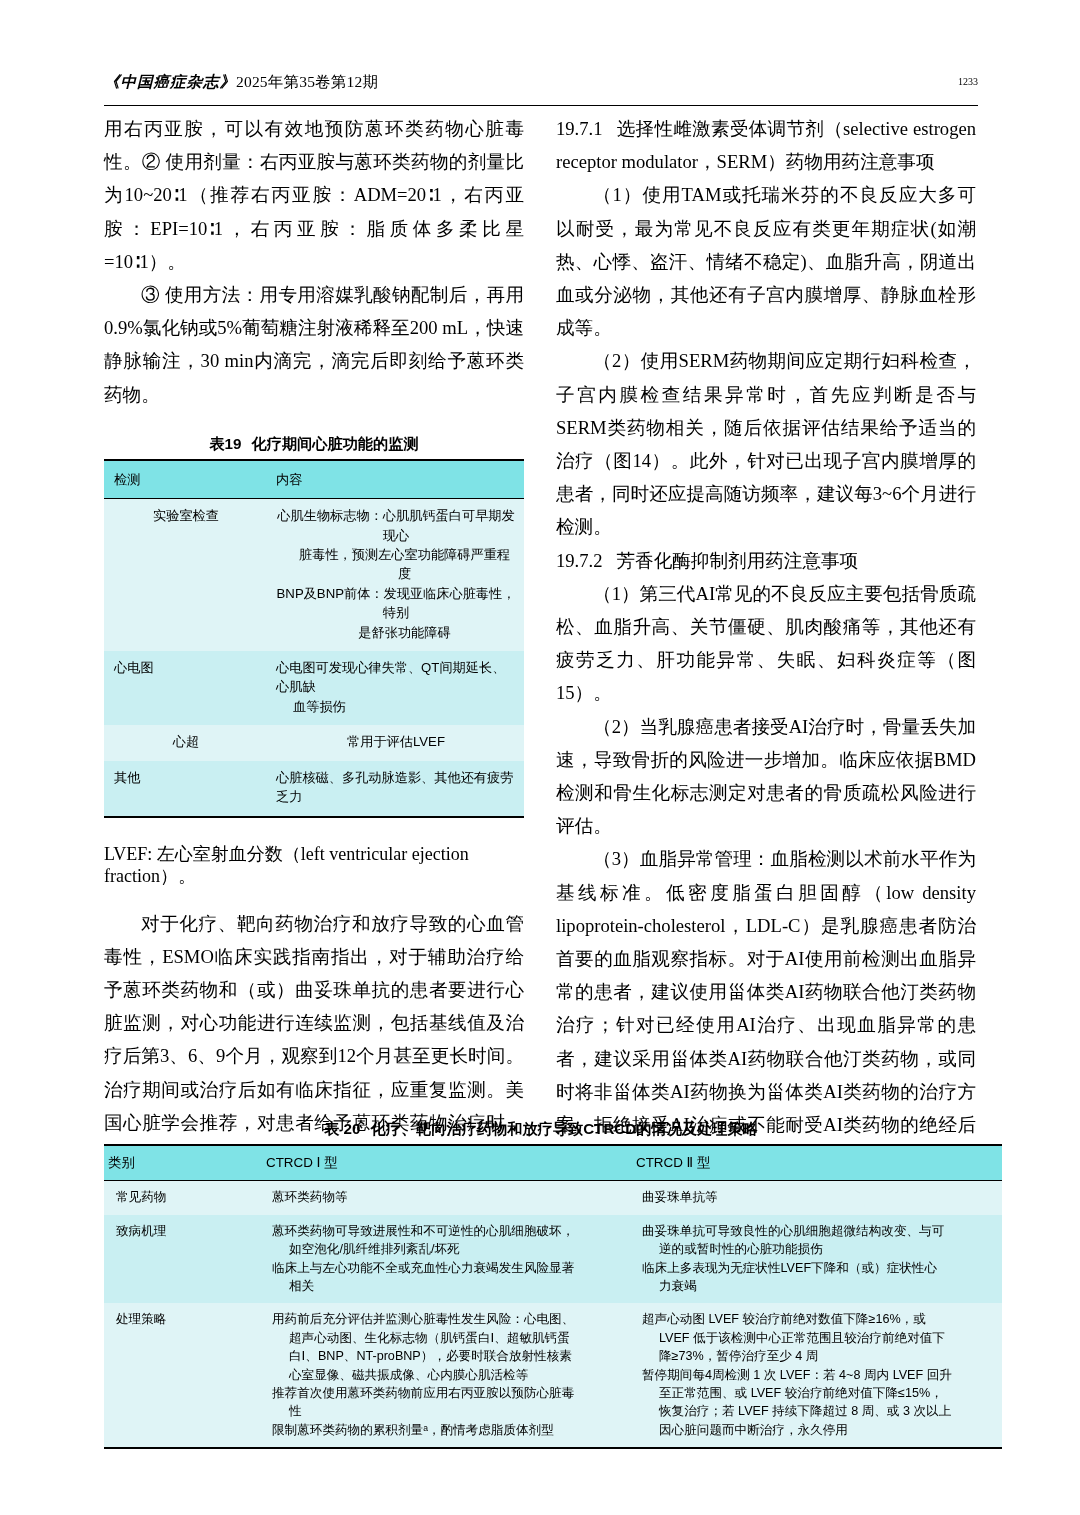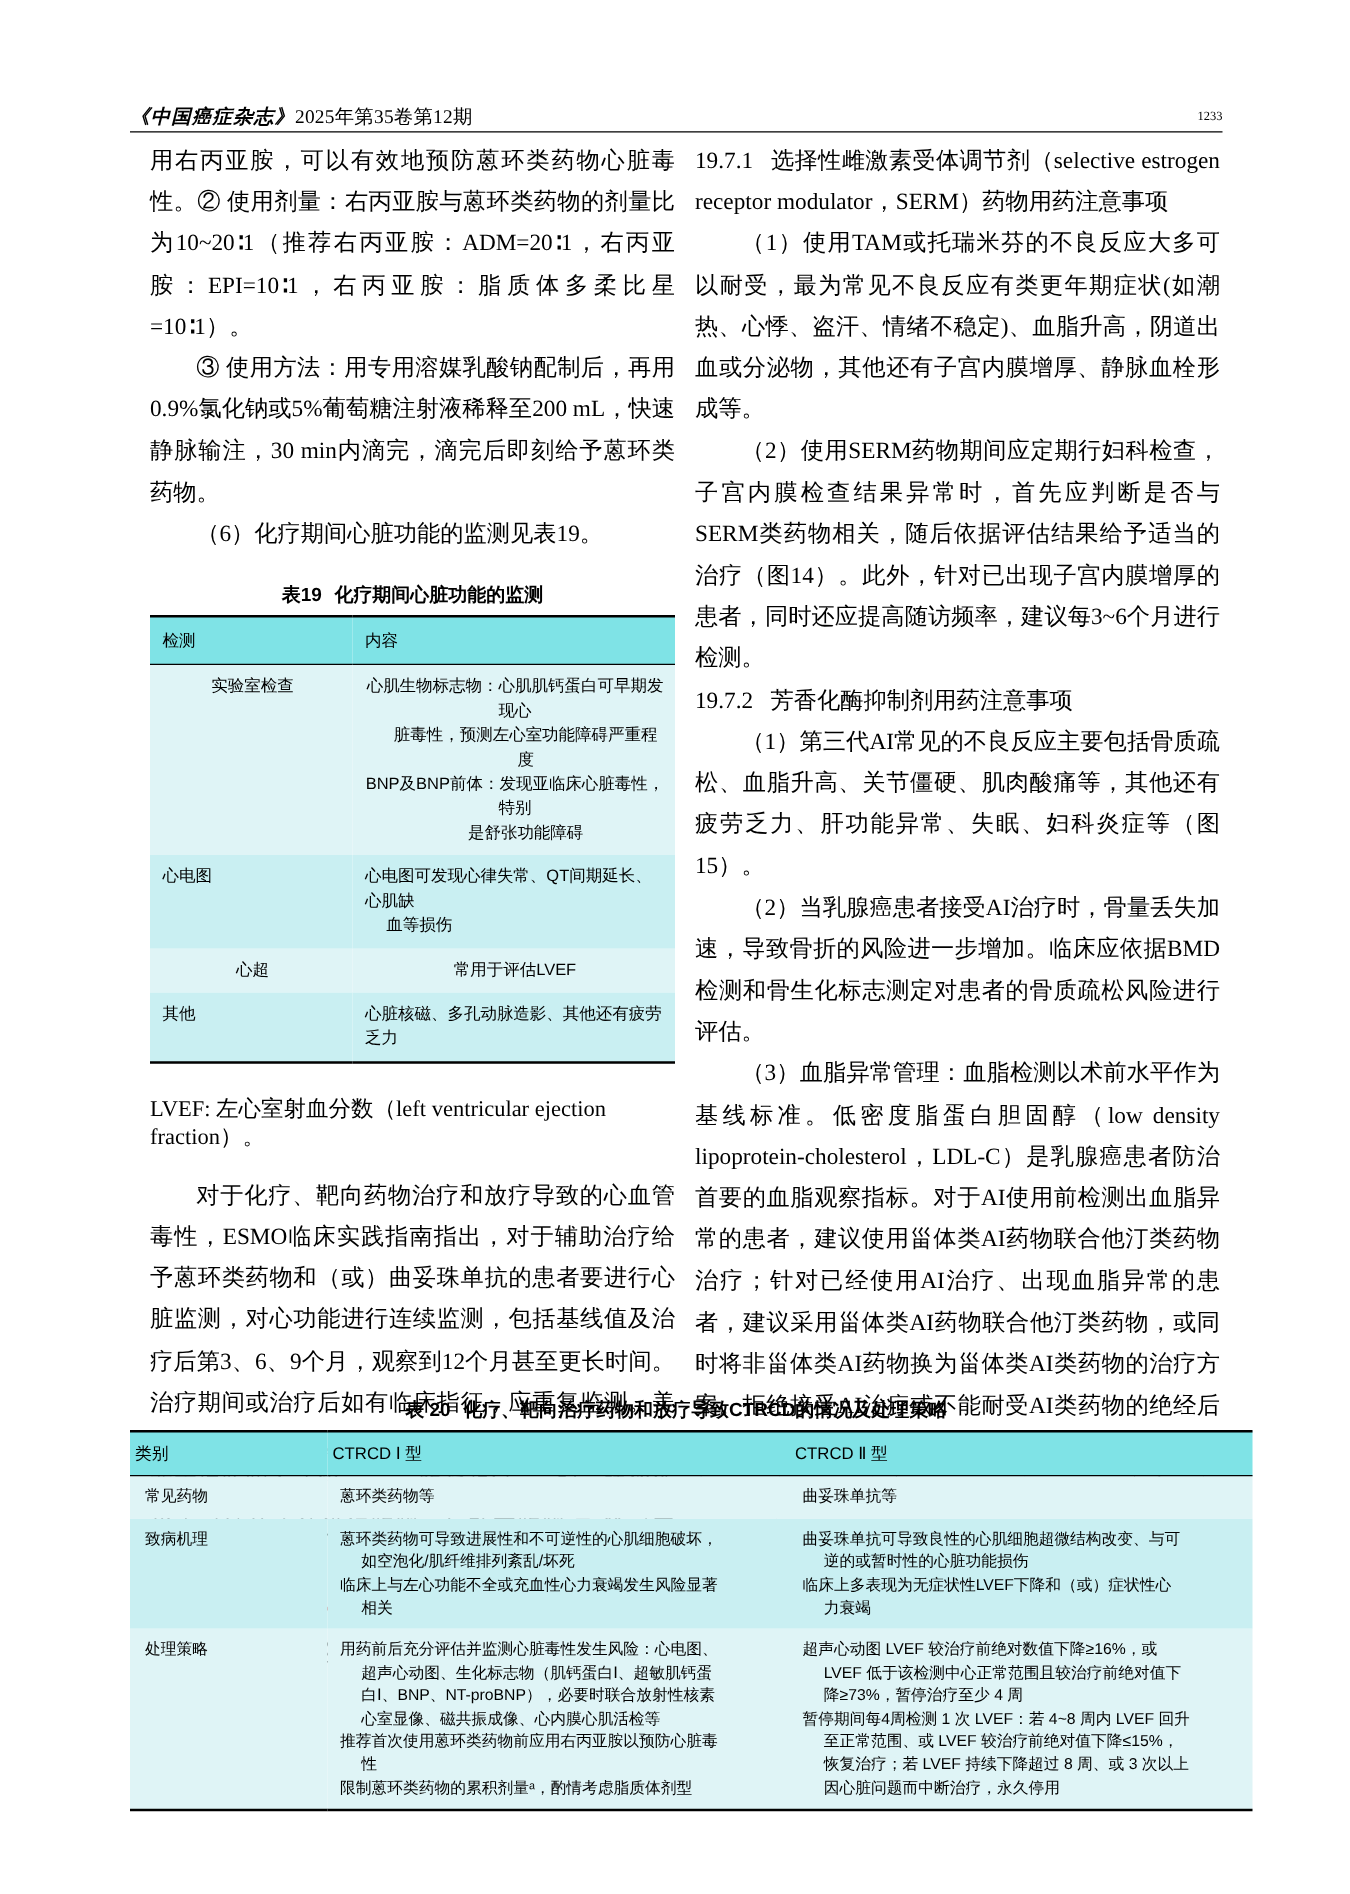--- a/index.html
+++ b/index.html
@@ -29,21 +29,21 @@
   .runhead {
     position: absolute;
     left: 104px;
     top: 80px;
     width: 874px;
     height: 26px;
     display: flex;
     align-items: flex-end;
     justify-content: space-between;
     border-bottom: 1.6px solid #000;
-    padding-bottom: 2px;
+    padding-bottom: 14px;
     box-sizing: border-box;
   }
   .runhead-left {
     font-size: 15.5px;
     line-height: 18px;
     white-space: nowrap;
     letter-spacing: 0.2px;
   }
   .runhead-left .journal {
     font-weight: bold;
@@ -55,21 +55,21 @@
     font-size: 10px;
     line-height: 18px;
   }
 
   
   .col {
     position: absolute;
     top: 112px;
     width: 420px;
   }
-  .col-left  { left: 120px; }
+  .col-left  { left: 104px; }
   .col-right { left: 556px; }
 
   p.para {
     margin: 0;
     font-size: 18.6px;
     line-height: 33.2px;
     text-align: justify;
     text-justify: inter-ideograph;
     text-indent: 0;
     font-family: "Liberation Serif", "DejaVu Serif", serif;
@@ -184,21 +184,20 @@
 
   <div class="runhead">
     <div class="runhead-left"><span class="journal">《中国癌症杂志》</span><span>2025年第35卷第12期</span></div>
     <div class="runhead-right">1233</div>
   </div>
 
   <div class="col col-left">
 
     <p class="para">用右丙亚胺，可以有效地预防蒽环类药物心脏毒性。② 使用剂量：右丙亚胺与蒽环类药物的剂量比为10~20∶1（推荐右丙亚胺：ADM=20∶1，右丙亚胺：EPI=10∶1，右丙亚胺：脂质体多柔比星=10∶1）。</p>
     <p class="para indent">③ 使用方法：用专用溶媒乳酸钠配制后，再用0.9%氯化钠或5%葡萄糖注射液稀释至200 mL，快速静脉输注，30 min内滴完，滴完后即刻给予蒽环类药物。</p>
-    <p class="para indent">（6）化疗期间心脏功能的监测见表19。</p>
 
     <div style="margin-top:22px;">
       <div class="tbl-caption"><span class="cap-num">表19</span><span>化疗期间心脏功能的监测</span></div>
       <table class="doc">
         <thead>
           <tr>
             <th style="width:148px;">检测</th>
             <th>内容</th>
           </tr>
         </thead>

